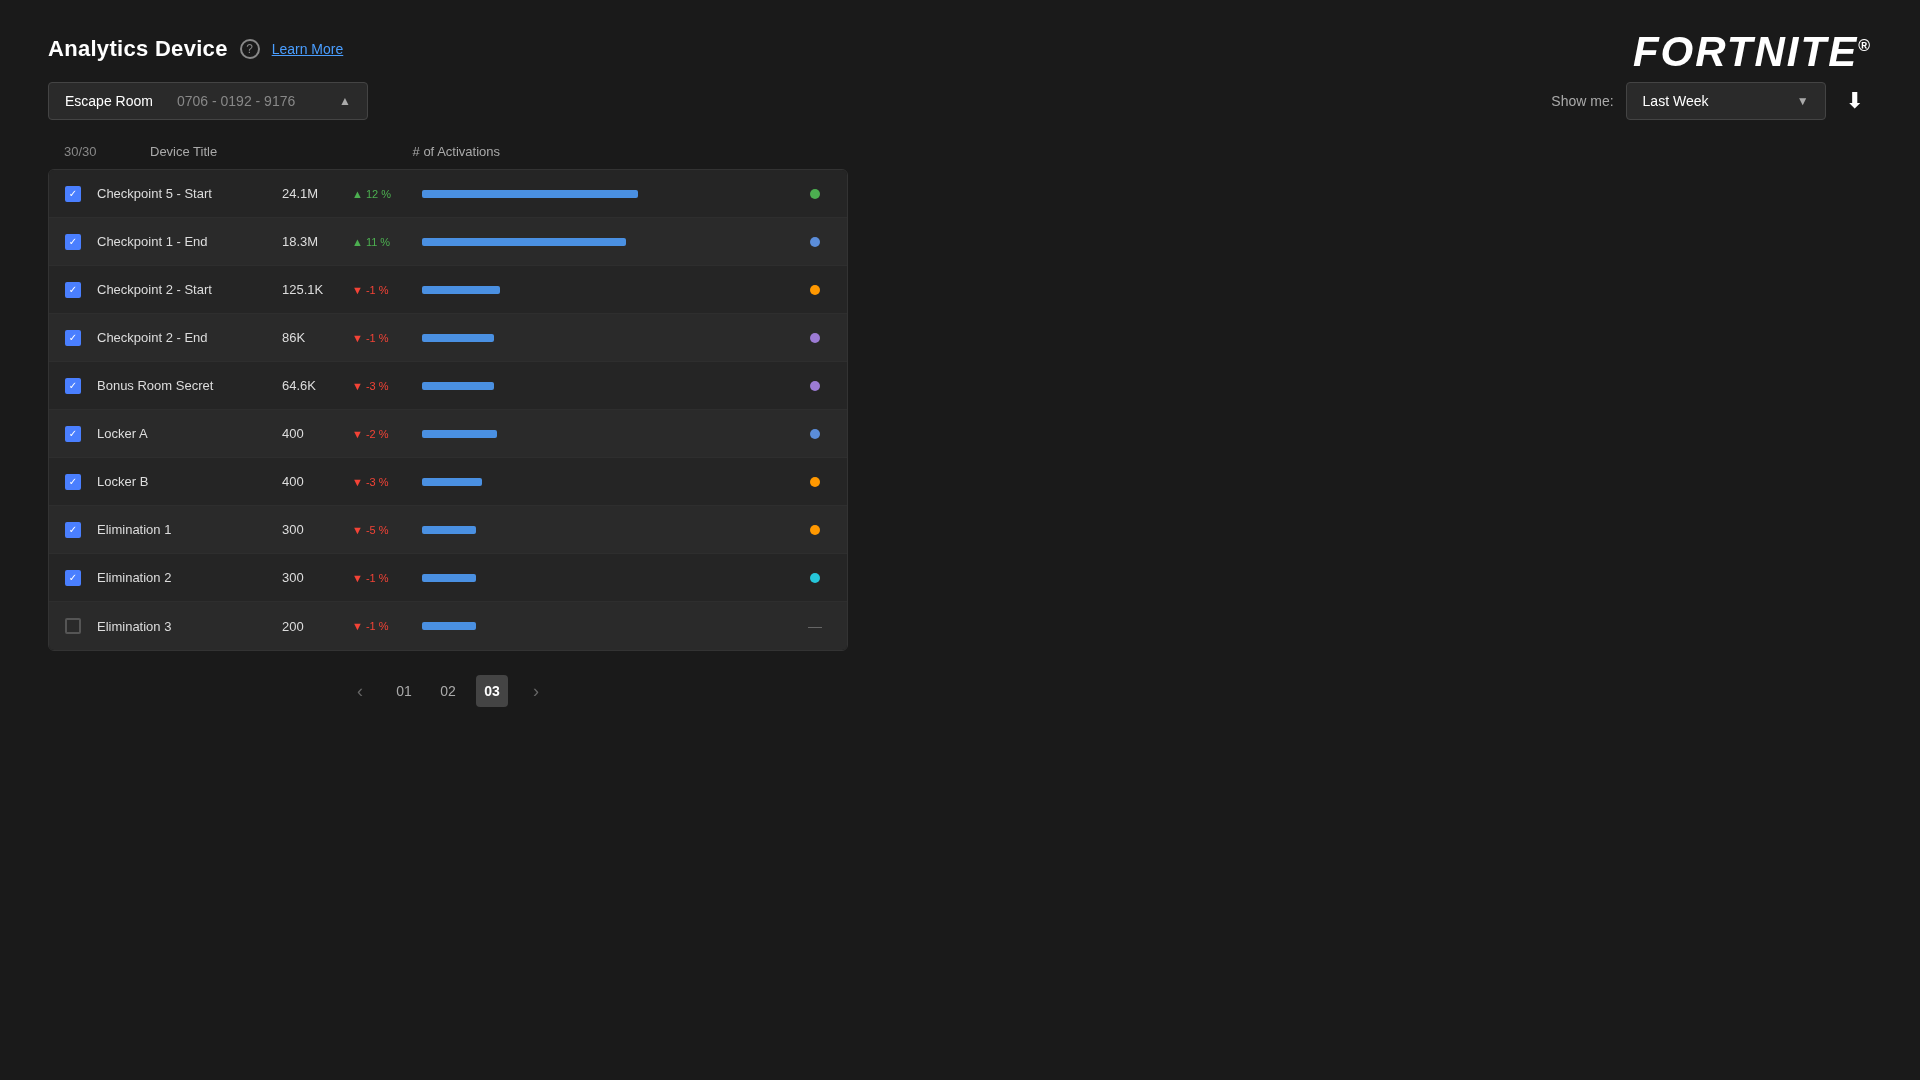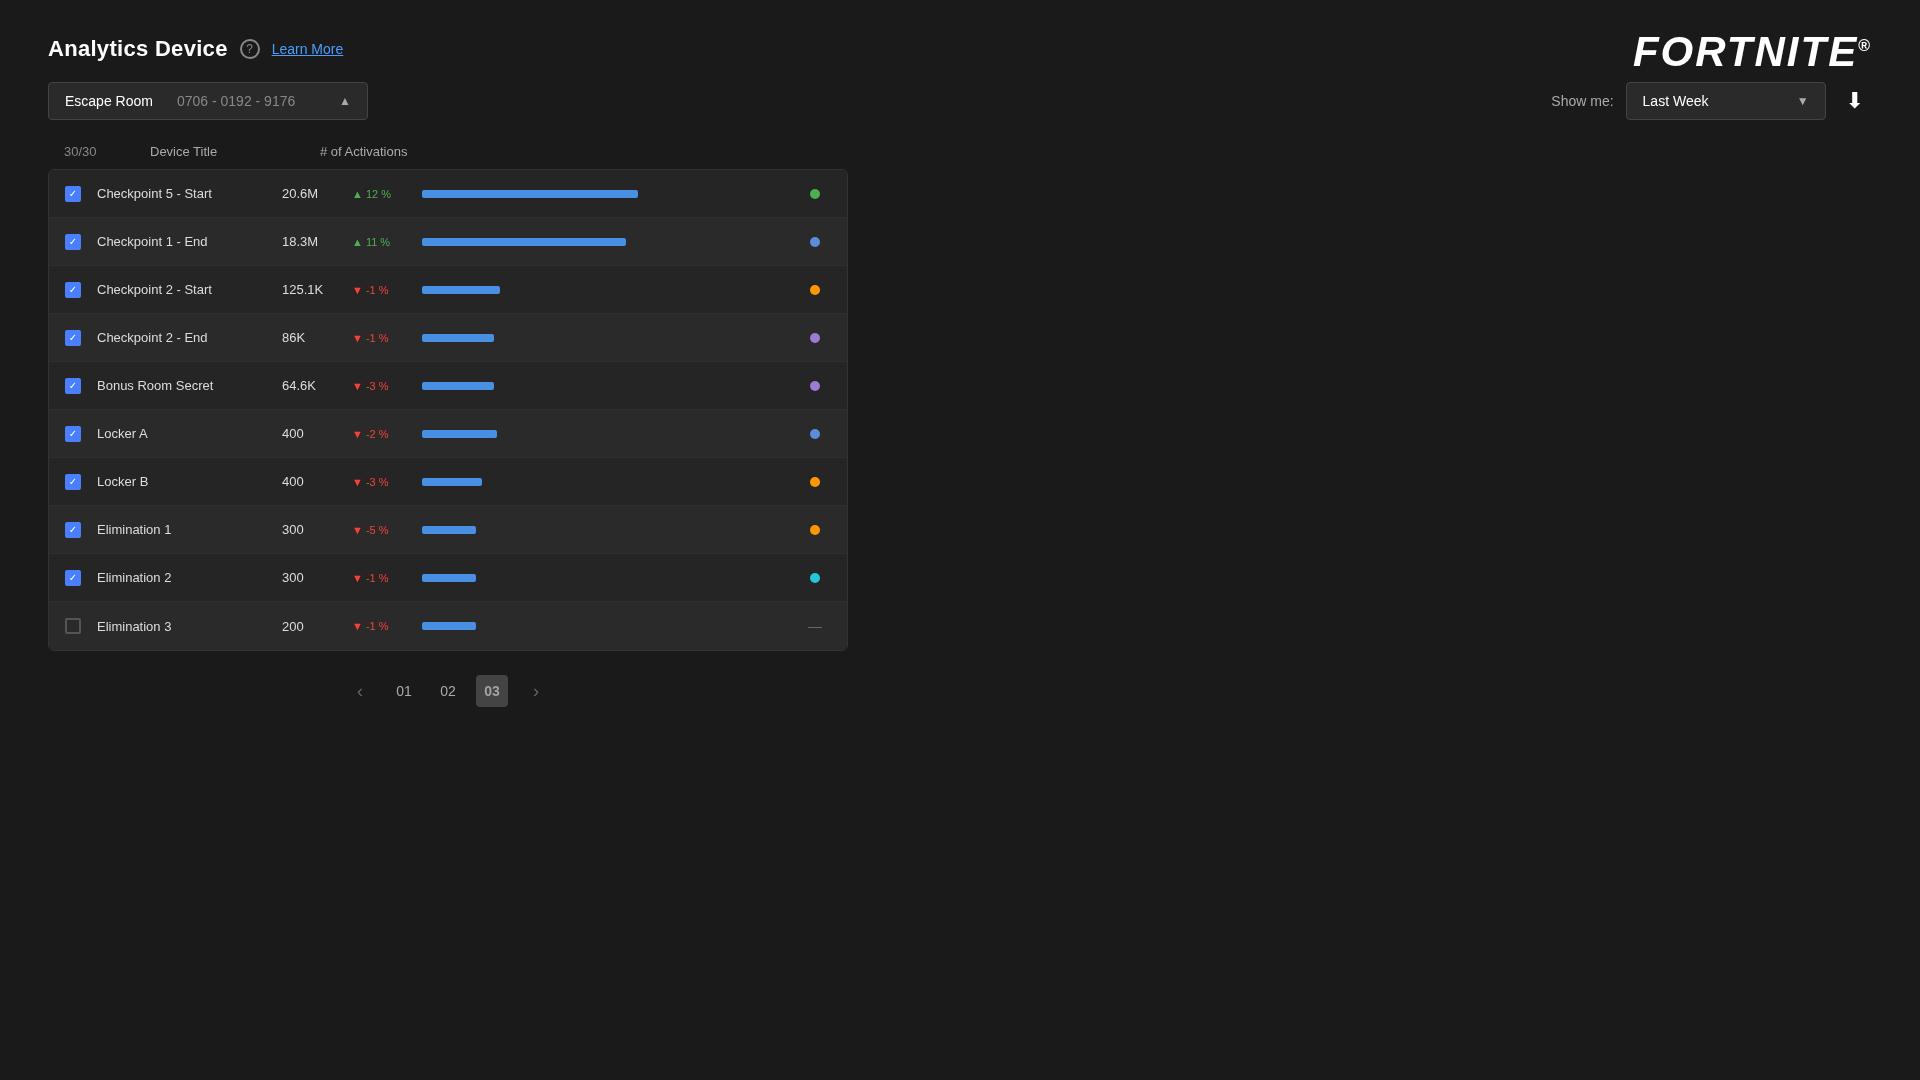--- a/index.html
+++ b/index.html
@@ -162,20 +162,21 @@
     .table-col-title {
       font-size: 13px;
       color: #aaa;
       min-width: 170px;
       margin-left: 36px;
     }
     .table-col-activations {
       font-size: 13px;
       color: #aaa;
       min-width: 180px;
+      text-align: right;
     }
 
     
     .device-table {
       border: 1px solid #333;
       border-radius: 6px;
       overflow: hidden;
     }
     .table-row {
       display: flex;
@@ -291,21 +292,21 @@
       justify-content: center;
       border-radius: 4px;
       border: none;
       background: transparent;
       color: #aaa;
       font-size: 14px;
       cursor: pointer;
     }
     .page-btn.active {
       background: #444;
-      color: #a3a3a3;
+      color: #ffffff;
       font-weight: bold;
     }
     .page-btn.arrow {
       color: #666;
       font-size: 18px;
     }
 
     
     .chart-area {
       flex: 1;
@@ -387,21 +388,21 @@
       <span class="table-col-activations"># of Activations</span>
     </div>
 
     <div class="device-table" id="device-table">
 
     <div class="table-row">
       <div class="checkbox-cell">
         <div class="checkbox checked"></div>
       </div>
       <div class="device-name-cell">Checkpoint 5 - Start</div>
-      <div class="activations-value">20.6M</div>
+      <div class="activations-value">24.1M</div>
       <div class="change-badge up" style="color:#4caf50">
         <span>▲</span>
         <span>12 %</span>
       </div>
       <div class="bar-cell">
         <div class="bar-bg" style="width:216px"></div>
       </div>
       <div class="dot-cell">
             <div class="dot" style="background:#4caf50"></div>
           </div>

